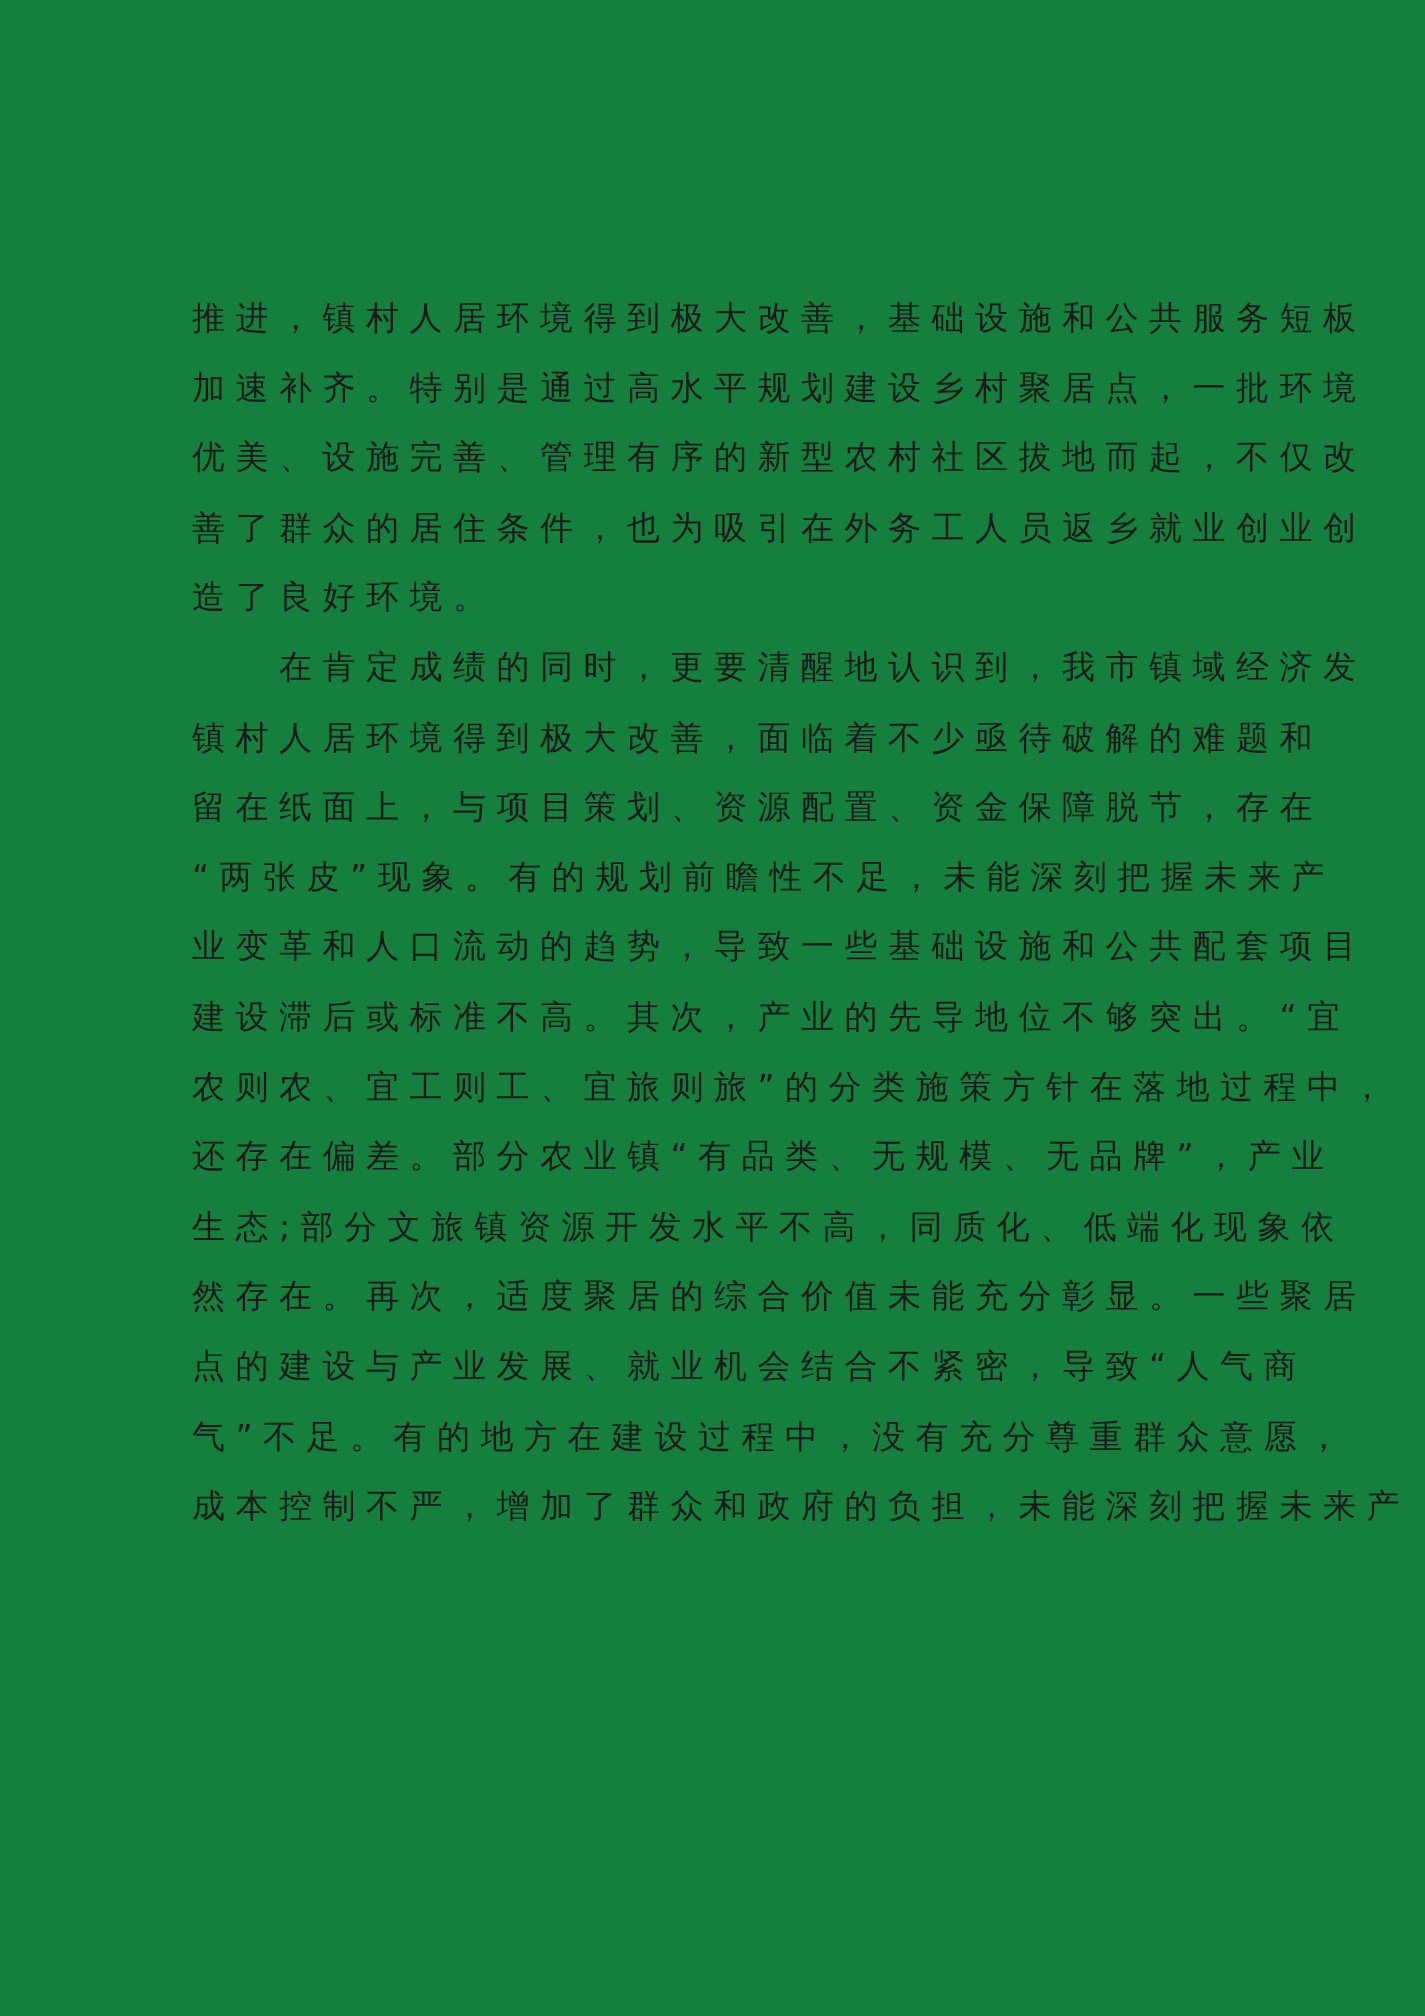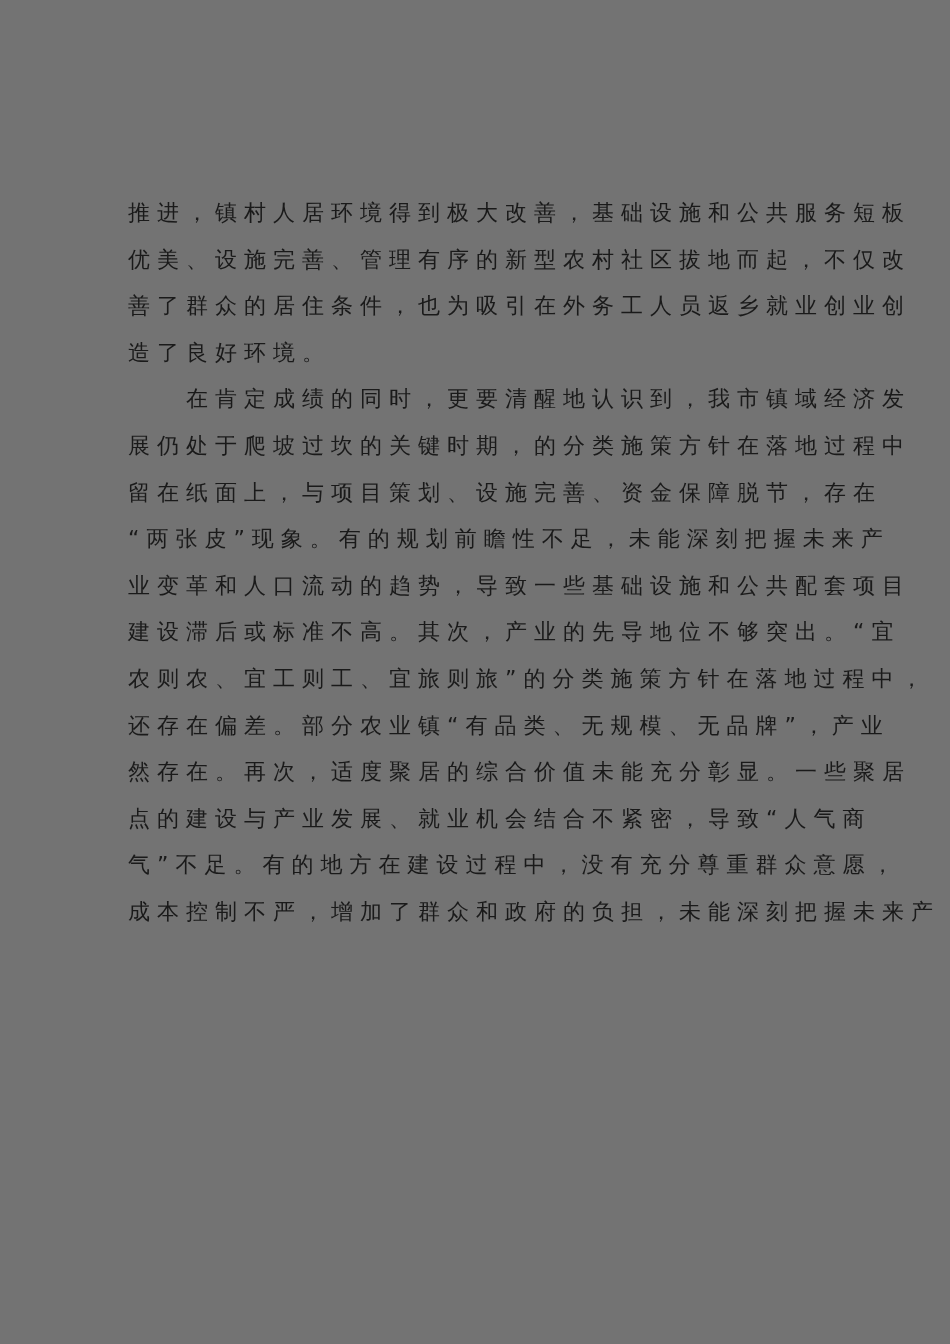--- a/index.html
+++ b/index.html
@@ -12,21 +12,21 @@
       height: 1344px;
       position: relative;
       overflow: hidden;
     }
     .page {
       position: absolute;
       left: 0;
       top: 0;
       width: 950px;
       height: 1344px;
-      background: #737373;
+      background: #15803d;
     }
     .text-body {
       position: absolute;
       left: 128px;
       top: 190px;
       width: 720px;
       color: #1a1a1a;
       font-family: "DejaVu Sans", "Liberation Sans", sans-serif;
       font-size: 22px;
       letter-spacing: 7px;
@@ -42,32 +42,34 @@
       text-align: center;
     }
   </style>
 </head>
 <body>
 
 <div class="page">
   <div class="text-body">
     <div>
       <span class="line">推进，镇村人居环境得到极大改善，基础设施和公共服务短板</span>
+      <span class="line">加速补齐。特别是通过高水平规划建设乡村聚居点，一批环境</span>
       <span class="line">优美、设施完善、管理有序的新型农村社区拔地而起，不仅改</span>
       <span class="line">善了群众的居住条件，也为吸引在外务工人员返乡就业创业创</span>
       <span class="line">造了良好环境。</span>
     </div>
     <div>
       <span class="line indent">在肯定成绩的同时，更要清醒地认识到，我市镇域经济发</span>
-      <span class="line">展仍处于爬坡过坎的关键时期，的分类施策方针在落地过程中</span>
-      <span class="line">留在纸面上，与项目策划、设施完善、资金保障脱节，存在</span>
+      <span class="line">镇村人居环境得到极大改善，面临着不少亟待破解的难题和</span>
+      <span class="line">留在纸面上，与项目策划、资源配置、资金保障脱节，存在</span>
       <span class="line">“两张皮”现象。有的规划前瞻性不足，未能深刻把握未来产</span>
       <span class="line">业变革和人口流动的趋势，导致一些基础设施和公共配套项目</span>
       <span class="line">建设滞后或标准不高。其次，产业的先导地位不够突出。“宜</span>
       <span class="line">农则农、宜工则工、宜旅则旅”的分类施策方针在落地过程中，</span>
       <span class="line">还存在偏差。部分农业镇“有品类、无规模、无品牌”，产业</span>
+      <span class="line">生态;部分文旅镇资源开发水平不高，同质化、低端化现象依</span>
       <span class="line">然存在。再次，适度聚居的综合价值未能充分彰显。一些聚居</span>
       <span class="line">点的建设与产业发展、就业机会结合不紧密，导致“人气商</span>
       <span class="line">气”不足。有的地方在建设过程中，没有充分尊重群众意愿，</span>
       <span class="line">成本控制不严，增加了群众和政府的负担，未能深刻把握未来产</span>
     </div>
   </div>
 </div>
 
 </body></html>

